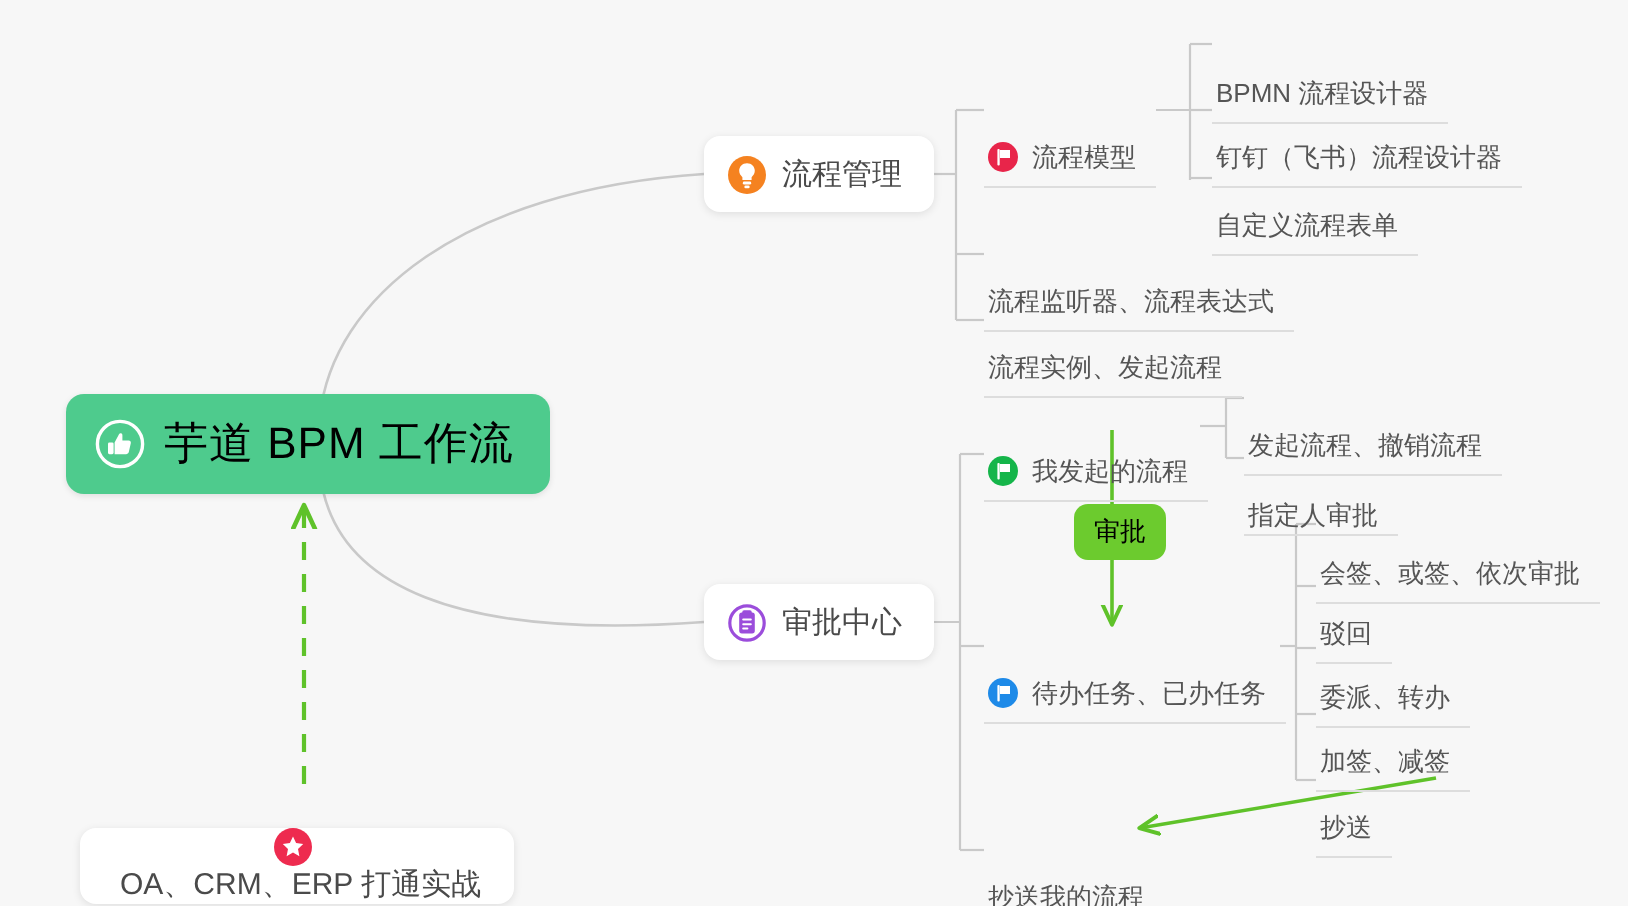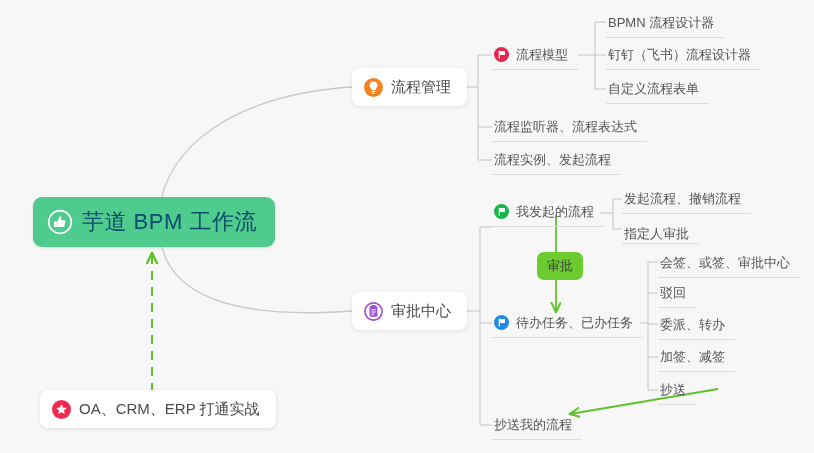--- a/index.html
+++ b/index.html
@@ -38,21 +38,21 @@
 
   
   .node.root {
     background: #4ecb8d;
     border-radius: 9px;
     padding: 0 18px 0 14px;
     height: 50px;
     box-shadow: 0 1px 3px rgba(0,0,0,0.10);
   }
   .node.root .label {
-    color: #0c4a6e;
+    color: #000000;
     font-size: 22px;
     letter-spacing: 0.5px;
     margin-left: 9px;
   }
 
   
   .node.card {
     background: #ffffff;
     border-radius: 8px;
     height: 38px;
@@ -63,40 +63,41 @@
     color: #4a4a4a;
     font-size: 15px;
     margin-left: 8px;
   }
 
   
   .node.plain {
     height: 30px;
     padding: 0 10px 0 2px;
     border-bottom: 1px solid #dddddd;
+    margin-top: 24px;
   }
   .node.plain .label {
     color: #555555;
     font-size: 13px;
   }
   .node.plain .label.gap {
     margin-left: 7px;
     text-align: center;
   }
 
   
   .node.badge {
     background: #6ccb2e;
     border-radius: 7px;
     height: 28px;
     padding: 0 10px;
     justify-content: center;
   }
   .node.badge .label {
-    color: #404040;
+    color: #000000;
     font-size: 13px;
   }
 
   
   .ic {
     flex: 0 0 auto;
     display: inline-flex;
     align-items: center;
     justify-content: center;
     line-height: 0;
@@ -253,40 +254,40 @@
       <svg width="15" height="15" viewBox="0 0 15 15" aria-hidden="true">
         <circle cx="7.5" cy="7.5" r="7.5" fill="#1e8ae8"></circle>
         <rect x="4.7" y="3.5" width="1.15" height="8.2" rx="0.5" fill="#ffffff"></rect>
         <path d="M6.0 4.0 L11.0 4.0 L11.0 8.0 L6.0 8.0 Z" fill="#ffffff"></path>
       </svg>
     </span>
     <span class="label gap">待办任务、已办任务</span>
   </div>
 
   <div class="node plain" style="left:658px; top:248px;">
-    <span class="label">会签、或签、审批中心</span>
+    <span class="label">会签、或签、依次审批</span>
   </div>
   <div class="node plain" style="left:658px; top:278px;font-family:Liberation Serif, serif;">
     <span class="label">驳回</span>
   </div>
   <div class="node plain" style="left:658px; top:310px;">
     <span class="label">委派、转办</span>
   </div>
   <div class="node plain" style="left:658px; top:342px;">
     <span class="label">加签、减签</span>
   </div>
   <div class="node plain" style="left:658px; top:375px;">
     <span class="label">抄送</span>
   </div>
 
   <div class="node plain" style="left:492px; top:410px;">
     <span class="label">抄送我的流程</span>
   </div>
 
-  <div class="node card" style="left:40px; top:390px;">
+  <div class="node card" style="left:40px; top:414px;flex-direction:column;">
     <span class="ic">
       <svg width="19" height="19" viewBox="0 0 19 19" aria-hidden="true">
         <circle cx="9.5" cy="9.5" r="9.5" fill="#ee2b4f"></circle>
         <path d="M9.5 4.2 L11.05 7.55 L14.6 8.0 L12.0 10.5 L12.7 14.1
                  L9.5 12.3 L6.3 14.1 L7.0 10.5 L4.4 8.0 L7.95 7.55 Z" fill="#ffffff"></path>
       </svg>
     </span>
     <span class="label">OA、CRM、ERP 打通实战</span>
   </div>
 

